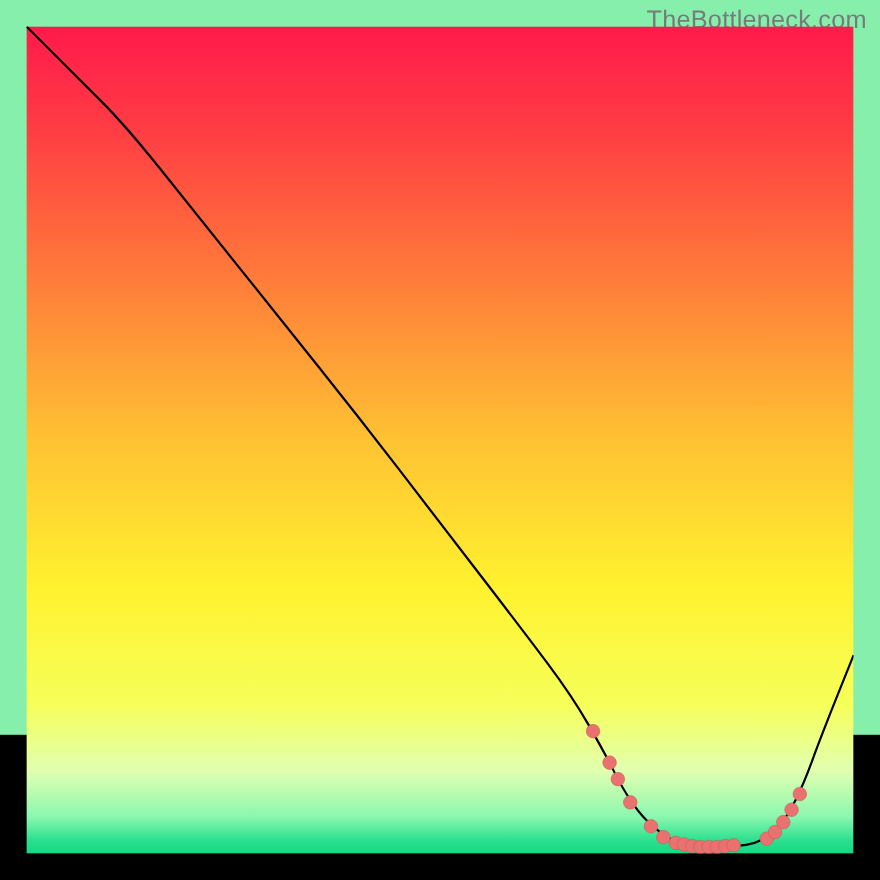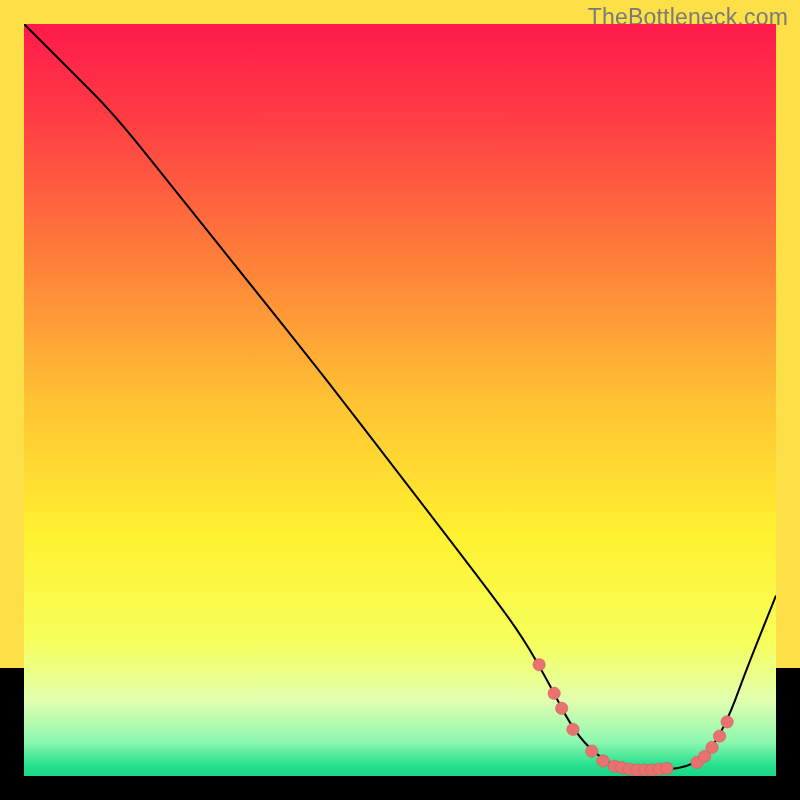--- a/index.html
+++ b/index.html
@@ -8,21 +8,21 @@
     width: 800px;
     height: 800px;
     background: #000;
     overflow: hidden;
     font-family: Arial, Helvetica, sans-serif;
   }
   .stage {
     position: relative;
     width: 800px;
     height: 668px;
-    background: #fde047;
+    background: #86efac;
   }
   .plot-area {
     position: absolute;
     left: 24px;
     top: 24px;
     width: 752px;
     height: 752px;
   }
   svg { display: block; }
   .watermark {

